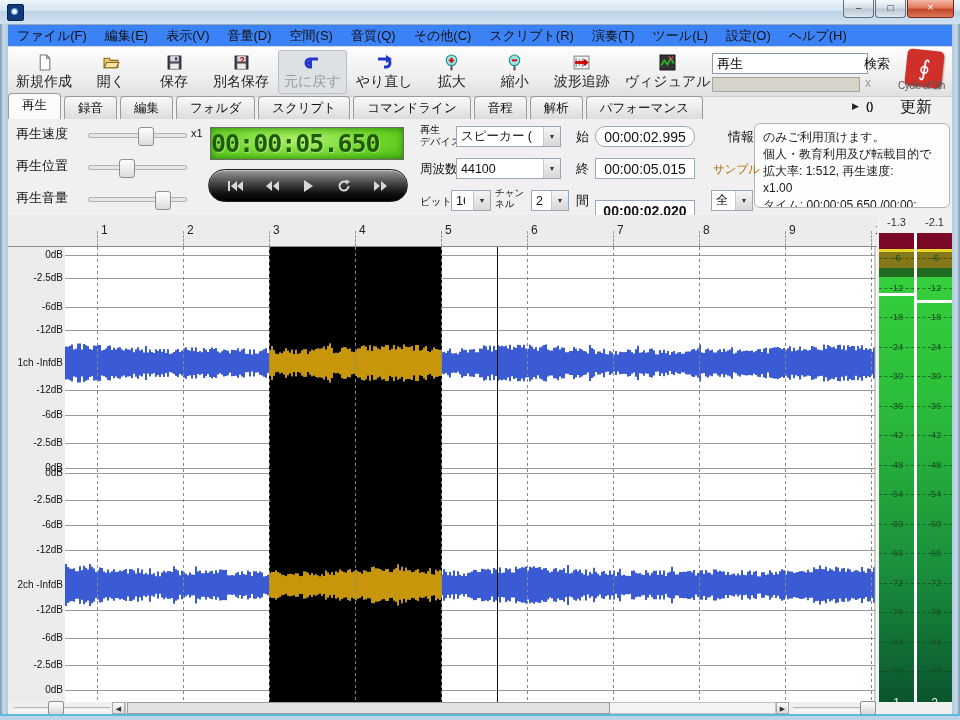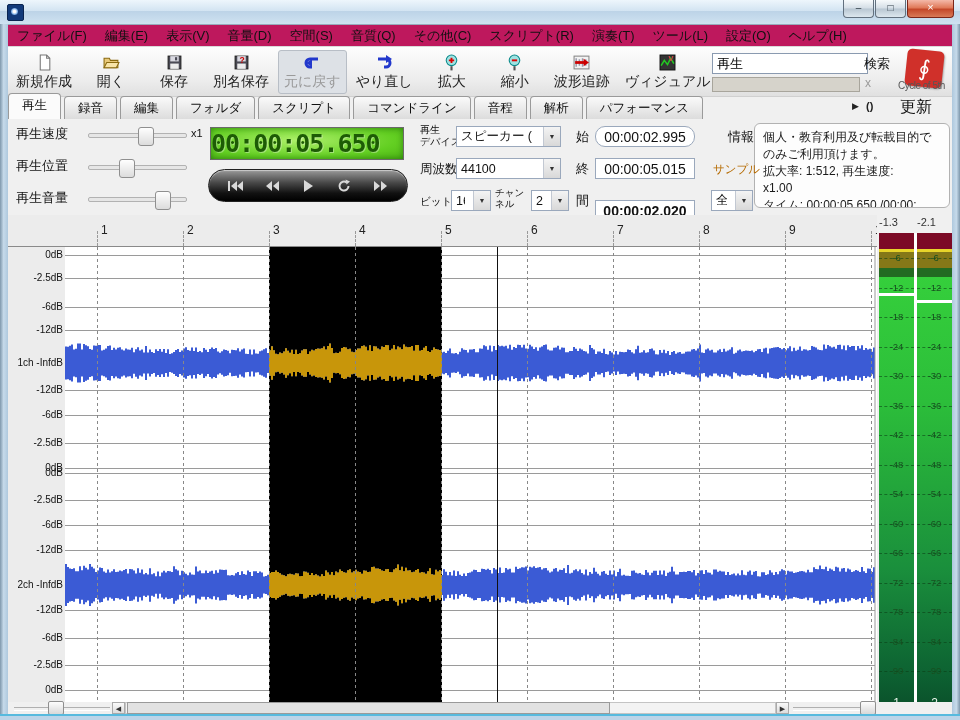--- a/index.html
+++ b/index.html
@@ -16,21 +16,21 @@
   .appicon:after{content:"";position:absolute;left:3px;top:3px;width:7px;height:7px;border-radius:50%;
     background:radial-gradient(#fff 25%,#7fb0e8 60%,#123a7a);}
   .title{font-size:12px;color:#1d1d1d;}
   .winbtns{position:absolute;right:6px;top:0;display:flex;}
   .winbtn{width:29px;height:17px;border:1px solid #62707e;border-top:none;border-radius:0 0 4px 4px;
     background:linear-gradient(#f7fafc,#d4dee6 48%,#b8c6d2 52%,#dde7ee);
     color:#2d3a44;font-size:10px;line-height:15px;text-align:center;margin-left:1px;}
   .winbtn.close{width:45px;color:#fff;border-color:#7c2619;
     background:linear-gradient(#f4b9a9,#e07a5a 45%,#c4482a 55%,#d97a57);font-size:11px;}
   
-  .menubar{left:0;top:25px;width:960px;height:22px;background:#be185d;border-bottom:1px solid #d9d9d9;
+  .menubar{left:0;top:25px;width:960px;height:22px;background:#3b82f6;border-bottom:1px solid #d9d9d9;
     display:flex;align-items:center;padding-left:8px;box-sizing:border-box;}
   .menuitem{font-size:13px;color:#111;padding:2px 9px;}
   
   .toolbar{left:0;top:47px;width:960px;height:49px;
     background:linear-gradient(#fdfdfd,#ececec 70%,#e0e0e0);border-bottom:1px solid #d0d0d0;}
   .tbwrap{position:absolute;left:10px;top:3px;display:flex;gap:3px;}
   .tbtn{min-width:48px;height:42px;display:flex;flex-direction:column;align-items:center;justify-content:center;
     gap:1px;border:1px solid transparent;border-radius:3px;padding:0 5px;}
   .tbtn .tlabel{font-size:14px;color:#222;white-space:nowrap;}
   .tbtn.disabled{background:#dde1e6;border-color:#b8bec6;}
@@ -80,21 +80,21 @@
   .infobox div{font-size:12px;color:#1a1a1a;line-height:17px;white-space:nowrap;}
   
   .ruler{left:8px;top:215px;width:869px;height:32px;background:#ececec;border-bottom:1px solid #8a8a8a;
     overflow:hidden;box-sizing:border-box;}
   .rtick{position:absolute;top:16px;height:15px;width:0;border-left:1px dashed #999;}
   .rnum{position:absolute;top:8px;font-size:12px;color:#222;}
   .wavearea{left:8px;top:247px;width:869px;height:455px;}
   .dblabel{position:absolute;left:0;width:55px;text-align:right;font-size:10px;color:#111;white-space:nowrap;}
   
   .meters{left:879px;top:215px;width:73px;height:497px;}
-  .peaklbl{position:absolute;top:1px;width:35px;text-align:left;font-size:11px;color:#333;}
+  .peaklbl{position:absolute;top:1px;width:35px;text-align:center;font-size:11px;color:#333;}
   .metercols{position:absolute;left:0;top:18px;width:73px;height:479px;background:#fff;}
   .mcol{position:absolute;top:0;width:35px;height:479px;overflow:hidden;
     background:linear-gradient(180deg,#38d53c 0%,#2cbe3a 35%,#1a8f3c 70%,#0d6232 92%,#0a4f2a 100%);}
   .mzone{position:absolute;left:0;right:0;}
   .mtick{position:absolute;left:0;right:0;border-top:1px dashed rgba(10,60,20,.55);}
   .mticklbl{position:absolute;left:0;right:0;text-align:center;font-size:9.5px;color:#174f20;}
   .mpeak{position:absolute;left:0;right:0;height:3px;background:#fff;}
   .mchan{position:absolute;bottom:2px;left:0;right:0;text-align:center;font-size:12px;color:#eaf5ea;}
   
   .bottombar{left:8px;top:702px;width:944px;height:12px;background:#f0f0f0;}
@@ -298,22 +298,22 @@
       <div class="tpbtn">
         <svg width="18" height="14" viewBox="0 0 18 14">
           <g fill="#d9d9d9">
             <polygon points="2,2 8,7 2,12"></polygon>
             <polygon points="9,2 15,7 9,12"></polygon>
           </g>
         </svg>
       </div>
     </div>
   <div class="infobox" id="infobox">
+      <div>のみご利用頂けます。</div>
       <div>個人・教育利用及び転載目的で</div>
-      <div>のみご利用頂けます。</div>
       <div>拡大率: 1:512, 再生速度:</div>
       <div>x1.00</div>
       <div>タイム: 00:00:05.650 /00:00:</div>
     </div>
 <div class="ctl-label" style="left: 8px; top: 6px;">再生速度</div>
     <div class="sld-track" style="top: 14px;"></div>
     <div class="sld-thumb" style="left: 130px; top: 8px;"></div>
     <div class="ctl-label" style="left: 183px; top: 8px; font-size: 11px;">x1</div>
     <div class="ctl-label" style="left: 8px; top: 38px;">再生位置</div>
     <div class="sld-track" style="top: 46px;"></div>

